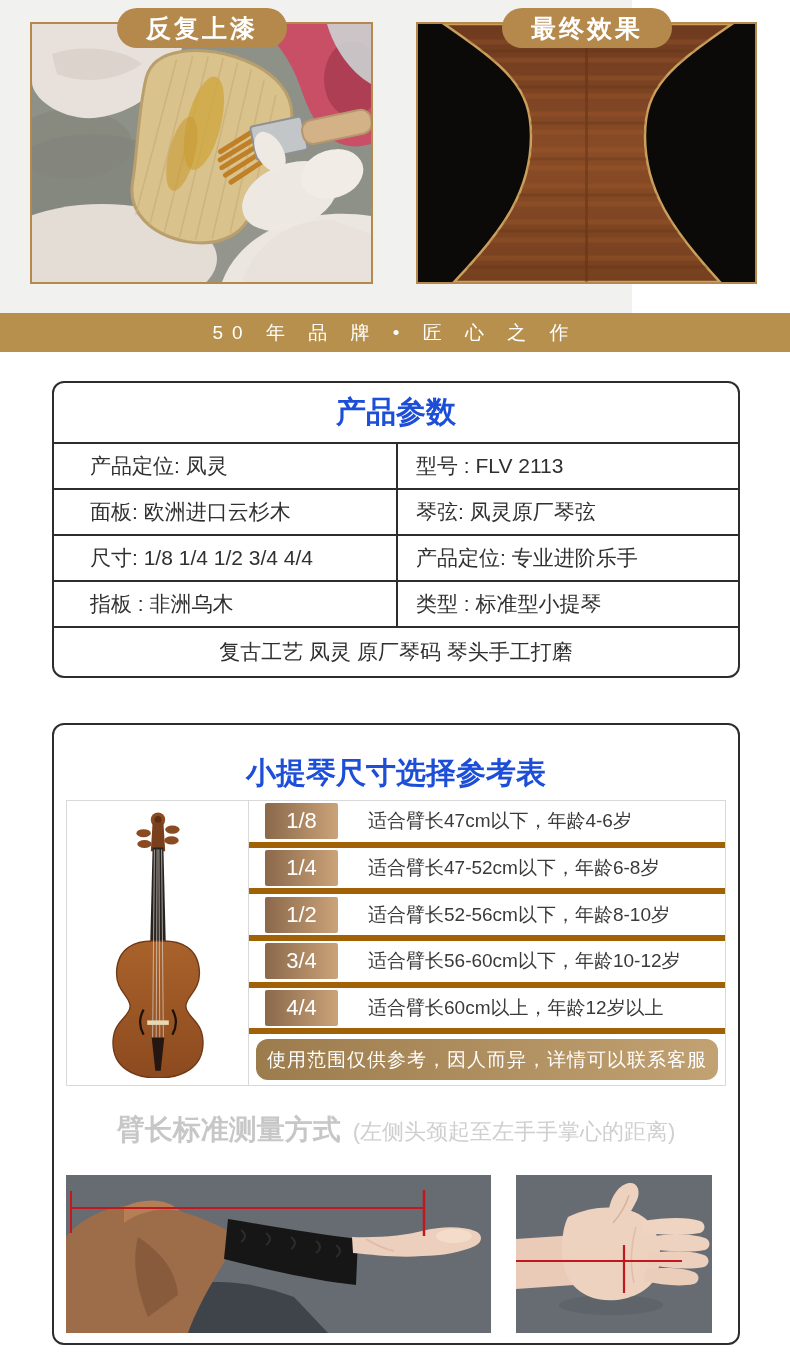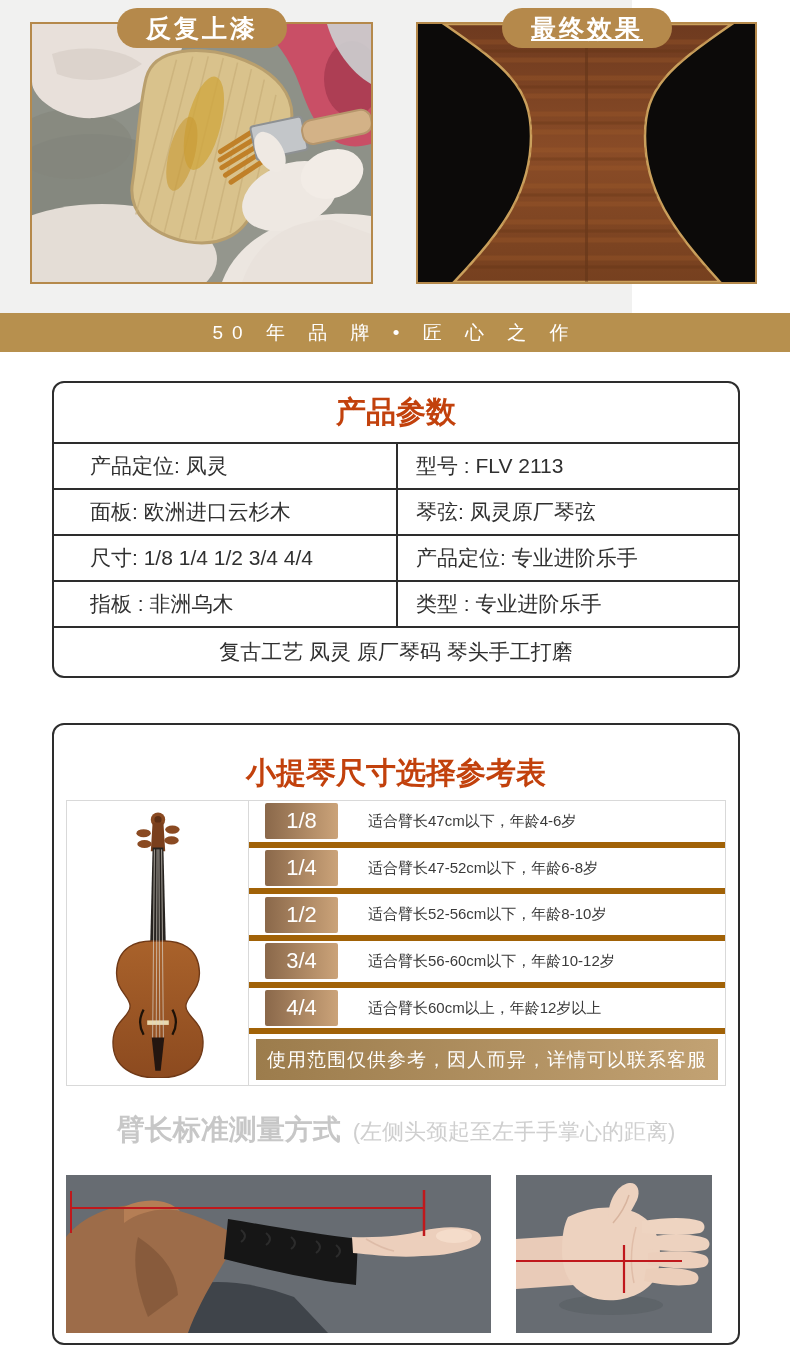--- a/index.html
+++ b/index.html
@@ -8,54 +8,54 @@
 
   
   .hero-strip { position: absolute; left: 0; top: 0; width: 632px; height: 313px; background: #f1f1f0; }
   .hero-photo { position: absolute; top: 22px; height: 262px; border: 2px solid #b5894b; background: #8e9188; overflow: hidden; }
   .hero-photo.left  { left: 30px;  width: 343px; }
   .hero-photo.right { left: 416px; width: 341px; background: #0c0a09; }
   .hero-badge { position: absolute; top: 8px; height: 40px; width: 170px; background: #b5894b;
     border-radius: 21px; color: #fff; font-size: 25px; font-weight: bold; letter-spacing: 3px;
     display: flex; align-items: center; justify-content: center; z-index: 3; }
   .hero-badge.left  { left: 117px; }
-  .hero-badge.right { left: 502px; text-decoration: underline; }
+  .hero-badge.right { left: 502px; }
   .hero-photo svg { display: block; }
 
   
   .gold-banner { position: absolute; left: 0; top: 313px; width: 790px; height: 39px; background: #b7904e;
     color: #ffffff; font-size: 19px; letter-spacing: 9px; display: flex; align-items: center; justify-content: center; }
 
   
   .panel { position: absolute; left: 52px; width: 688px; background: #fff; border: 2px solid #2d2d2d; border-radius: 12px; }
   .panel1 { top: 381px; height: 297px; }
-  .panel-title { text-align: center; font-size: 30px; font-weight: bold; color: #c2410c; }
+  .panel-title { text-align: center; font-size: 30px; font-weight: bold; color: #1d4ed8; }
   .spec-header { height: 61px; border-bottom: 2px solid #2d2d2d; display: flex; align-items: center; justify-content: center; }
   .spec-row { height: 46px; border-bottom: 2px solid #2d2d2d; display: flex; }
   .spec-cell { display: flex; align-items: center; font-size: 21px; color: #303030; }
   .spec-cell.l { width: 344px; border-right: 2px solid #2d2d2d; padding-left: 36px; }
   .spec-cell.r { flex: 1; padding-left: 18px; }
   .spec-footer { height: 47px; display: flex; align-items: center; justify-content: center; font-size: 21px; color: #303030; }
 
   
   .panel2 { top: 723px; height: 622px; }
   .panel2 .panel-title { padding-top: 28px; }
   .size-table { position: absolute; left: 12px; top: 75px; width: 660px; height: 286px;
     border: 1px solid #d9d9d9; display: flex; background: #fff; }
   .violin-cell { width: 182px; border-right: 1px solid #d9d9d9; display: flex; align-items: center; justify-content: center; }
   .size-rows { flex: 1; display: flex; flex-direction: column; }
   .size-row { flex: 1; border-bottom: 6px solid #a16207; display: flex; align-items: center; padding-left: 16px; }
   .size-row:last-child { border-bottom: none; }
   .size-badge { width: 73px; height: 36px; border-radius: 2px; color: #fff; font-size: 22px;
     display: flex; align-items: center; justify-content: center;
     background: linear-gradient(90deg, #8a684a, #cba379); }
-  .size-desc { margin-left: 30px; font-size: 15px; color: #3a3a3a; }
+  .size-desc { margin-left: 30px; font-size: 19px; color: #3a3a3a; }
   .note-row { padding: 5px 7px; }
   .note-bar { width: 100%; height: 100%; background: linear-gradient(90deg, #9c7c4c, #c2a273);
-    color: #fff; font-size: 19px; letter-spacing: 1px; display: flex; align-items: center; justify-content: center; }
+    color: #fff; font-size: 19px; letter-spacing: 1px; display: flex; align-items: center; justify-content: center; border-radius: 12px; }
 
   .measure-line { position: absolute; left: 0; top: 386px; width: 100%; text-align: center; white-space: nowrap; }
   .measure-title { font-size: 28px; font-weight: bold; color: #c7c7c7; }
   .measure-sub { font-size: 22px; color: #cfcfcf; margin-left: 12px; }
 
   .measure-photo { position: absolute; top: 450px; height: 158px; background: #676c72; overflow: hidden; }
   .measure-photo.left  { left: 12px;  width: 425px; }
   .measure-photo.right { left: 462px; width: 196px; }
 </style>
 </head>
@@ -146,21 +146,21 @@
     <div class="spec-row">
       <div class="spec-cell l">面板: 欧洲进口云杉木</div>
       <div class="spec-cell r">琴弦: 凤灵原厂琴弦</div>
     </div>
     <div class="spec-row">
       <div class="spec-cell l">尺寸:  1/8 1/4 1/2 3/4 4/4</div>
       <div class="spec-cell r">产品定位: 专业进阶乐手</div>
     </div>
     <div class="spec-row">
       <div class="spec-cell l">指板 : 非洲乌木</div>
-      <div class="spec-cell r">类型 : 专业进阶乐手</div>
+      <div class="spec-cell r">类型 : 标准型小提琴</div>
     </div>
     <div class="spec-footer">复古工艺 凤灵 原厂琴码 琴头手工打磨</div>
   </div>
 
   <div class="panel panel2">
     <div class="panel-title">小提琴尺寸选择参考表</div>
 
     <div class="size-table">
       <div class="violin-cell">
         <svg viewBox="0 0 140 300" width="126" height="270">

